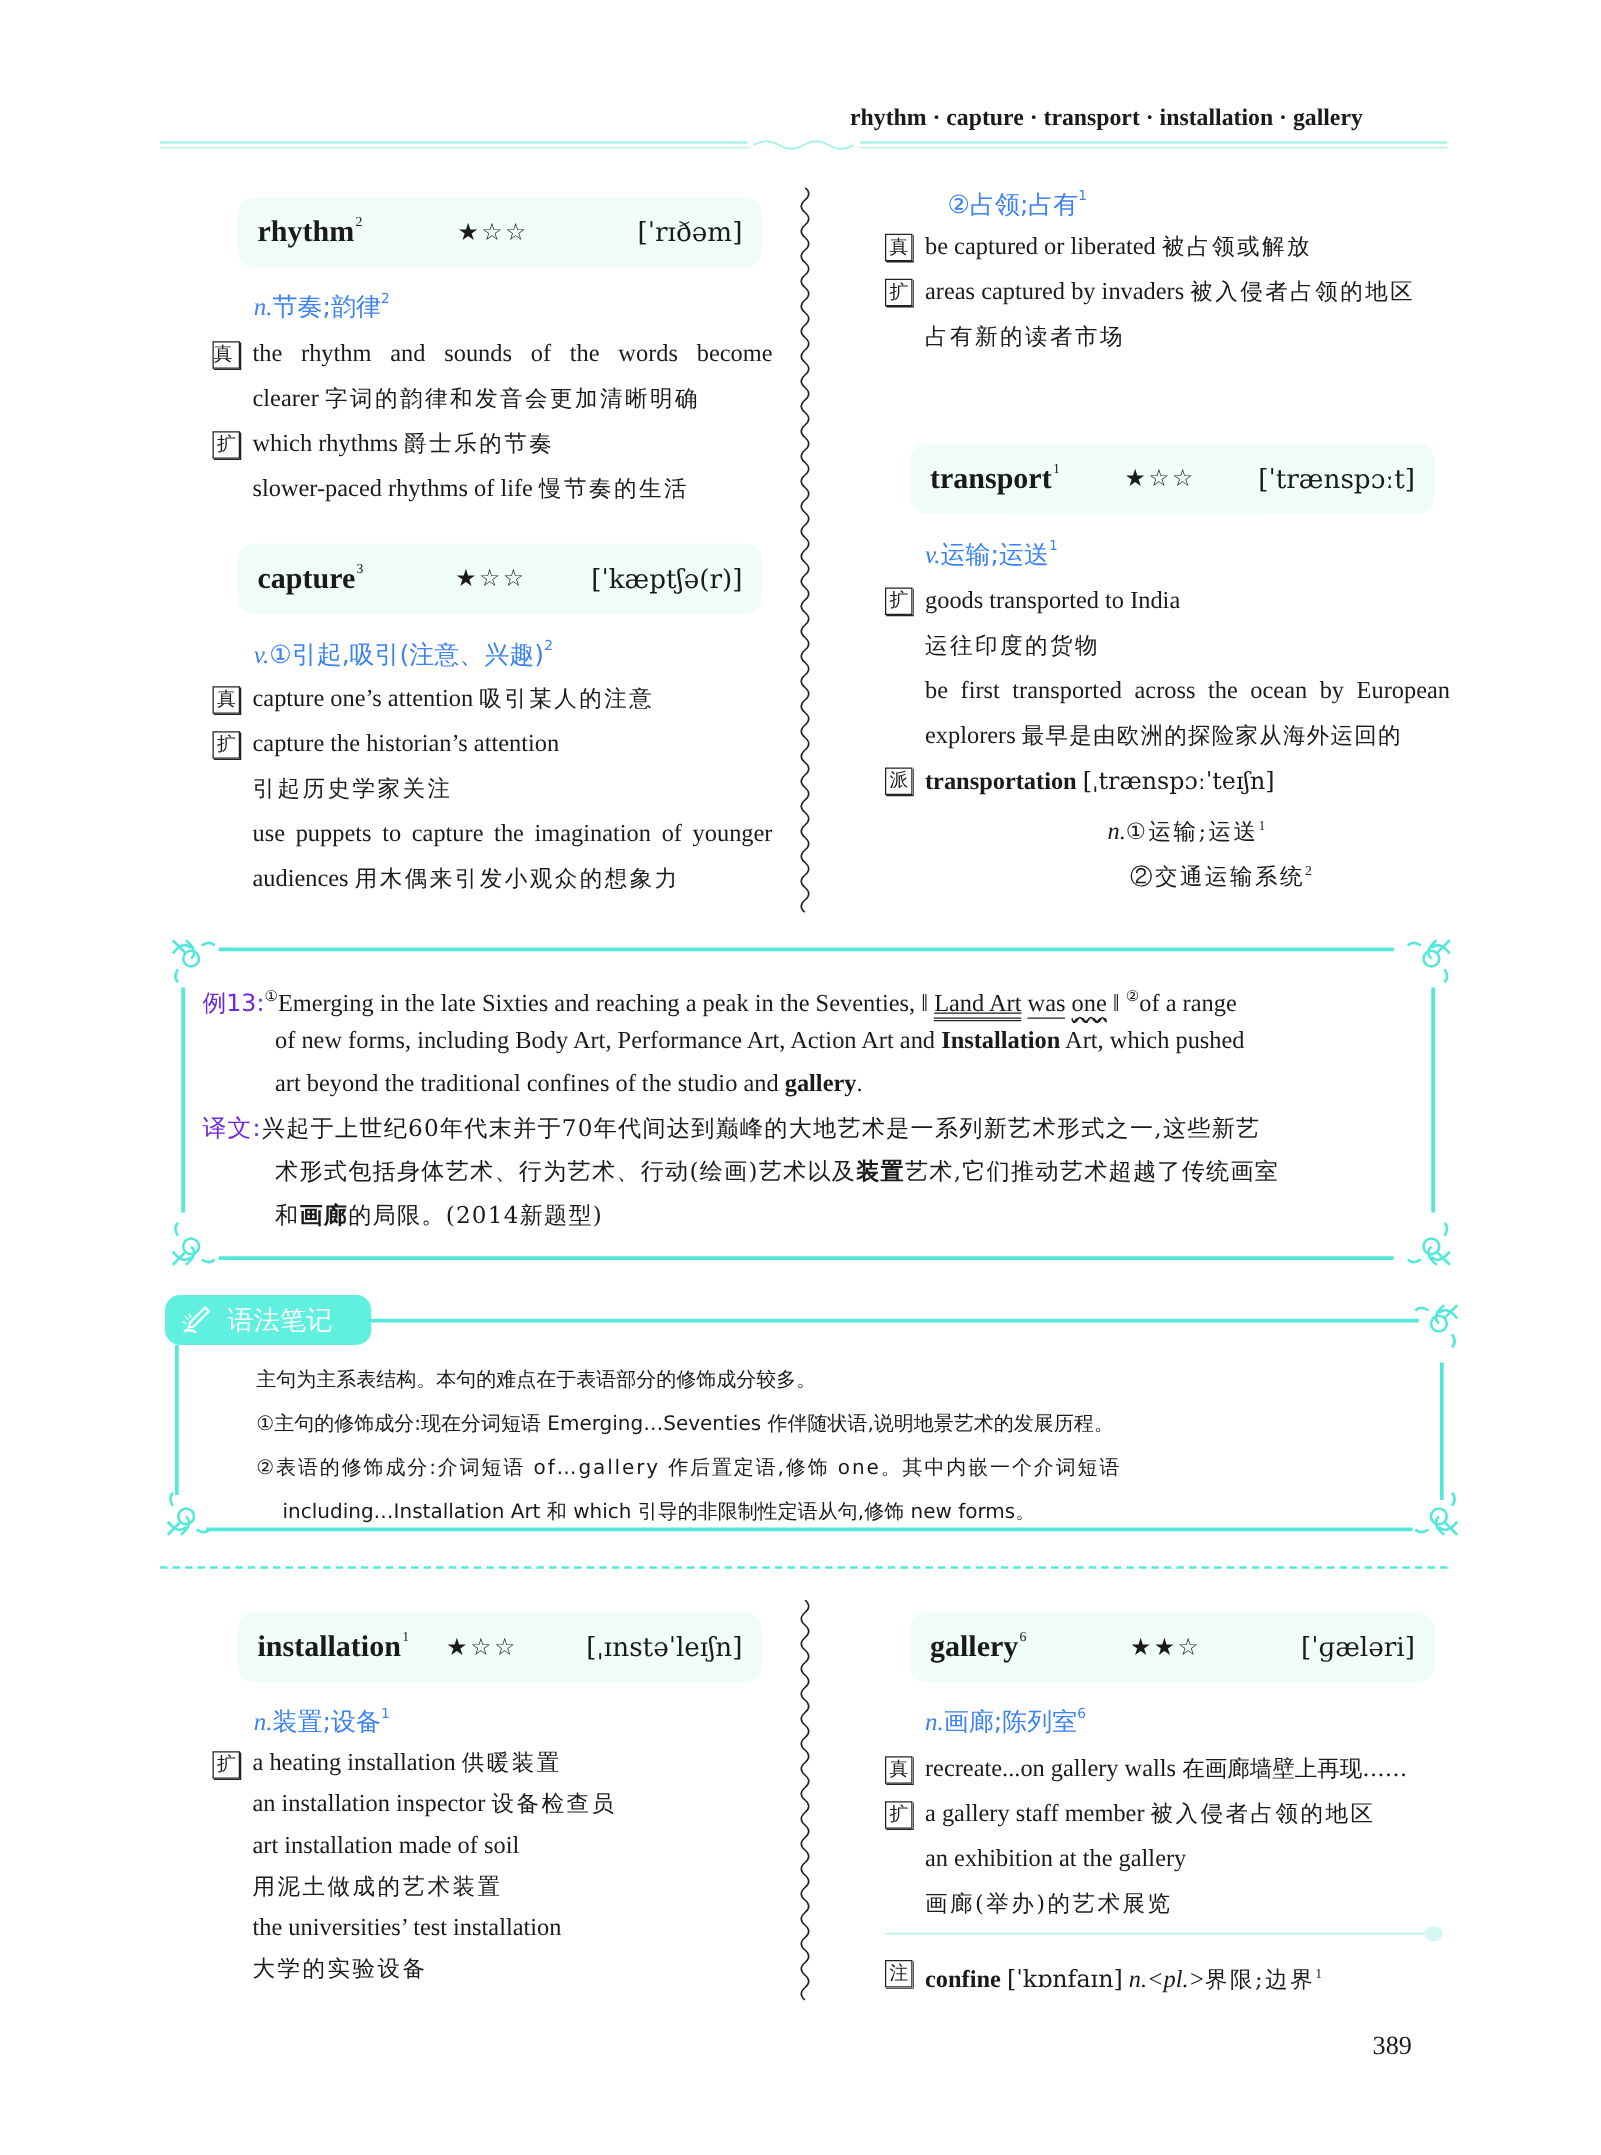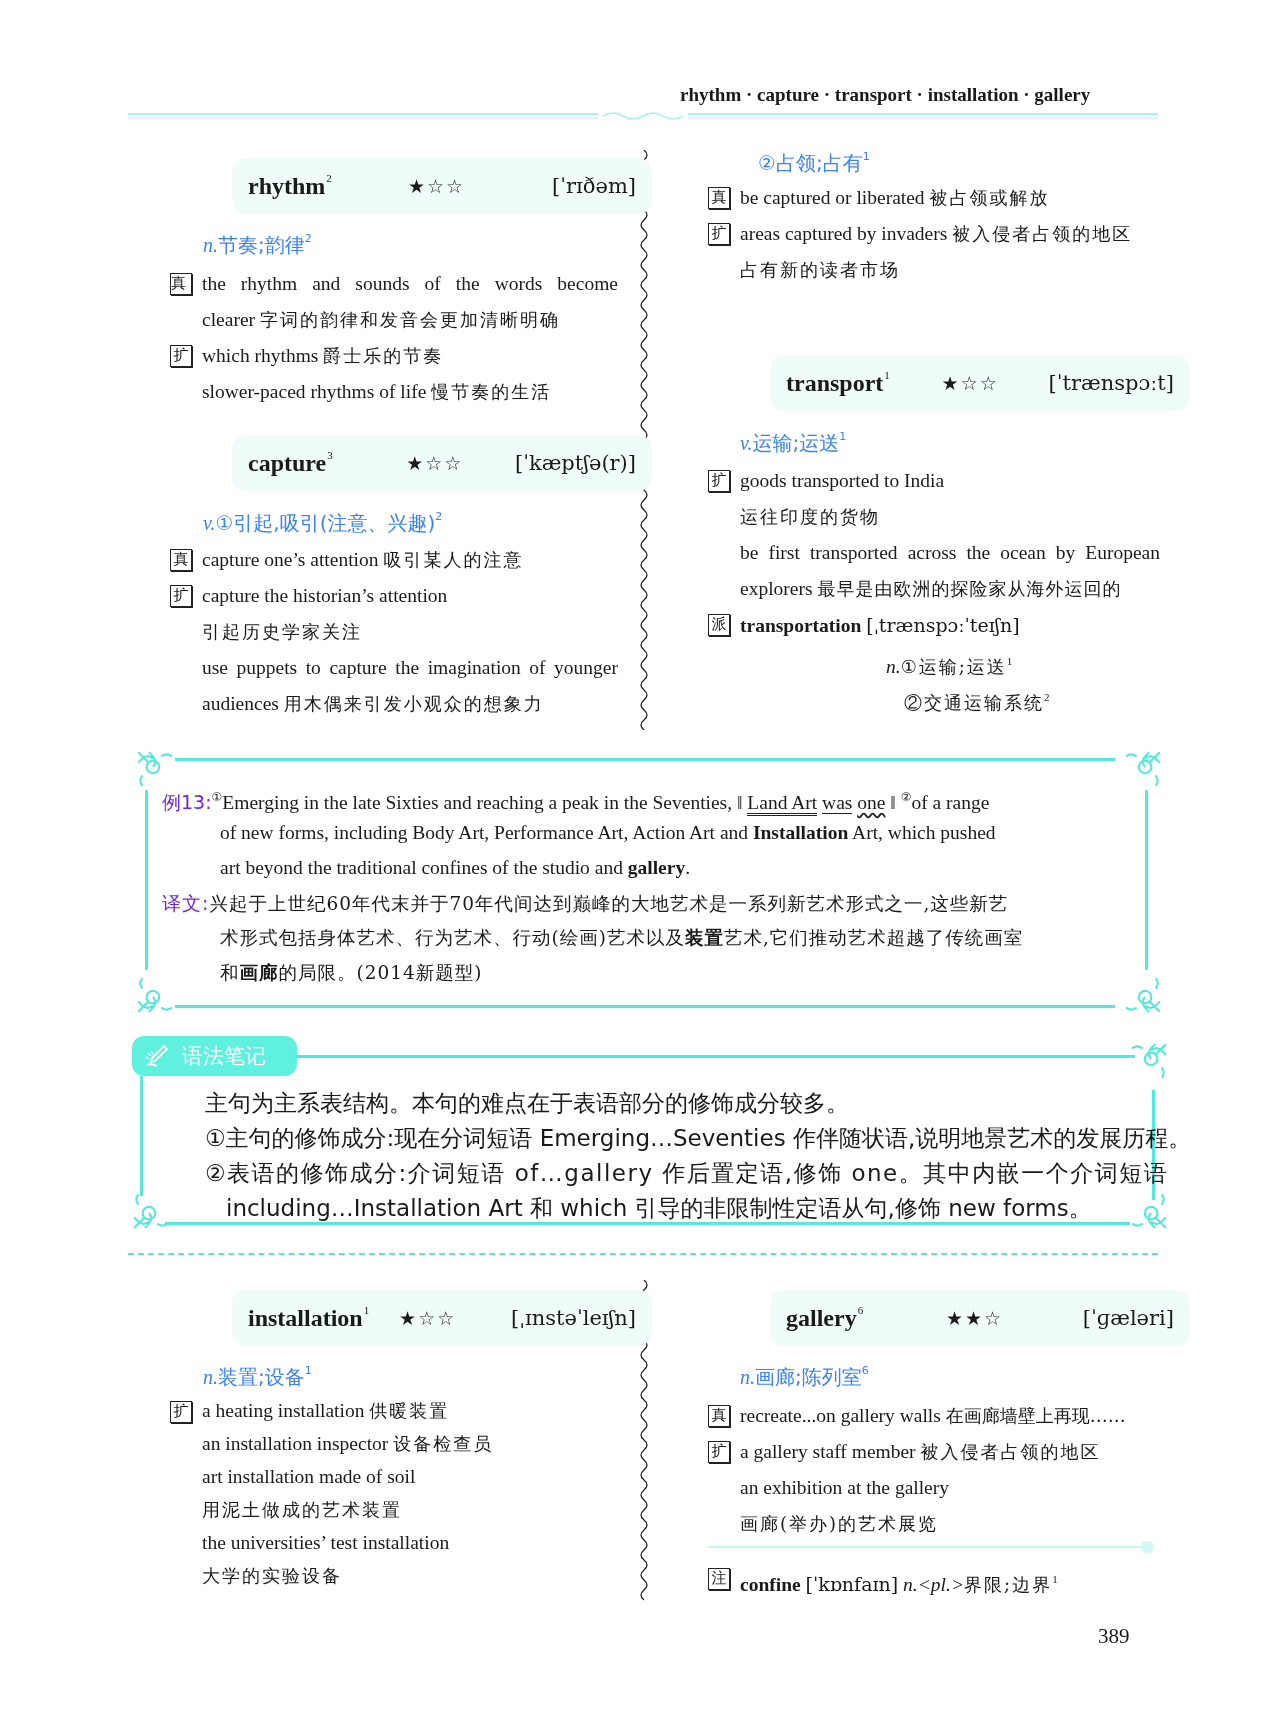--- a/index.html
+++ b/index.html
@@ -22,21 +22,20 @@
   
   .col-divider { width: 20px; }
 
   
   .word-card {
     background: #effcfa;
     border-radius: 14px;
     height: 56px;
     display: flex; align-items: center;
     padding: 0 16px;
-    margin-left: 42px;
   }
   .word-card .hw { font-weight: bold; font-size: 24px; width: 160px; white-space: nowrap; }
   .word-card .hw sup { font-size: 11px; font-weight: normal; vertical-align: 12px; margin-left: 1px; }
   .word-card .stars { font-size: 19px; width: 110px; letter-spacing: 2px; font-family: "DejaVu Sans", sans-serif; }
   .word-card .ipa { font-size: 21px; margin-left: auto; white-space: nowrap; font-family: "DejaVu Serif", serif; }
 
   .sense {
     color: #3b82f6; font-size: 20px;
     font-family: "DejaVu Sans", sans-serif; white-space: nowrap;
   }
@@ -54,36 +53,36 @@
   .indent { padding-left: 32px; position: relative; }
   .justify { text-align: justify; text-align-last: justify; }
   .ex-border-top { left: 175px; top: 758px; width: 940px; height: 3px; background: #55e8da; }
   .ex-border-bot { left: 175px; top: 1005px; width: 940px; height: 3px; background: #55e8da; }
   .ex-border-l { left: 145px; top: 790px; width: 3px; height: 180px; background: #55e8da; }
   .ex-border-r { left: 1145px; top: 790px; width: 3px; height: 180px; background: #55e8da; }
   .orn { width: 42px; height: 42px; }
   .ex-text { font-size: 19.5px; line-height: 35px; white-space: nowrap; }
   .ex-label { color: #6d28d9; font-family: "DejaVu Sans", sans-serif; font-size: 19px; }
   .zh-line { font-family: "DejaVu Serif", serif; font-size: 18.5px; line-height: 36px; white-space: nowrap; letter-spacing: 1px; }
-  .dbl-ul { border-bottom: 3px double #222; }
+  .dbl-ul { border-bottom: 3px double #222; text-decoration: underline; }
   .sgl-ul { border-bottom: 1.5px solid #222; }
   .wavy-ul { text-decoration: underline wavy #222; text-underline-offset: 4px; }
 
   
   .gram-tab {
     left: 132px; top: 1036px; width: 165px; height: 40px;
     background: #5ff0df; border-radius: 12px;
     color: #fff; font-family: "DejaVu Sans", sans-serif; font-size: 21px;
     display: flex; align-items: center; padding-left: 12px;
   }
   .gram-top { left: 295px; top: 1055px; width: 840px; height: 3px; background: #55e8da; }
   .gram-l { left: 140px; top: 1076px; width: 3px; height: 120px; background: #55e8da; }
   .gram-r { left: 1152px; top: 1090px; width: 3px; height: 110px; background: #55e8da; }
   .gram-bot { left: 165px; top: 1222px; width: 965px; height: 3px; background: #55e8da; }
-  .gram-line { font-family: "DejaVu Sans", sans-serif; font-size: 23px; line-height: 35px; white-space: nowrap; }
+  .gram-line { font-family: "DejaVu Sans", sans-serif; font-size: 16px; line-height: 35px; white-space: nowrap; }
 
   .dash-rule { left: 128px; top: 1253px; width: 1030px; height: 0; border-top: 2px dashed #55e8da; }
 
   .note-rule { left: 708px; top: 1546px; width: 440px; height: 2px; background: #c8f5f0; }
   .note-dot { left: 1140px; top: 1541px; width: 14px; height: 12px; border-radius: 6px; background: #d6f8f4; }
 
   .page-num { left: 1098px; top: 1624px; font-size: 21px; }
 </style>
 </head>
 <body>

